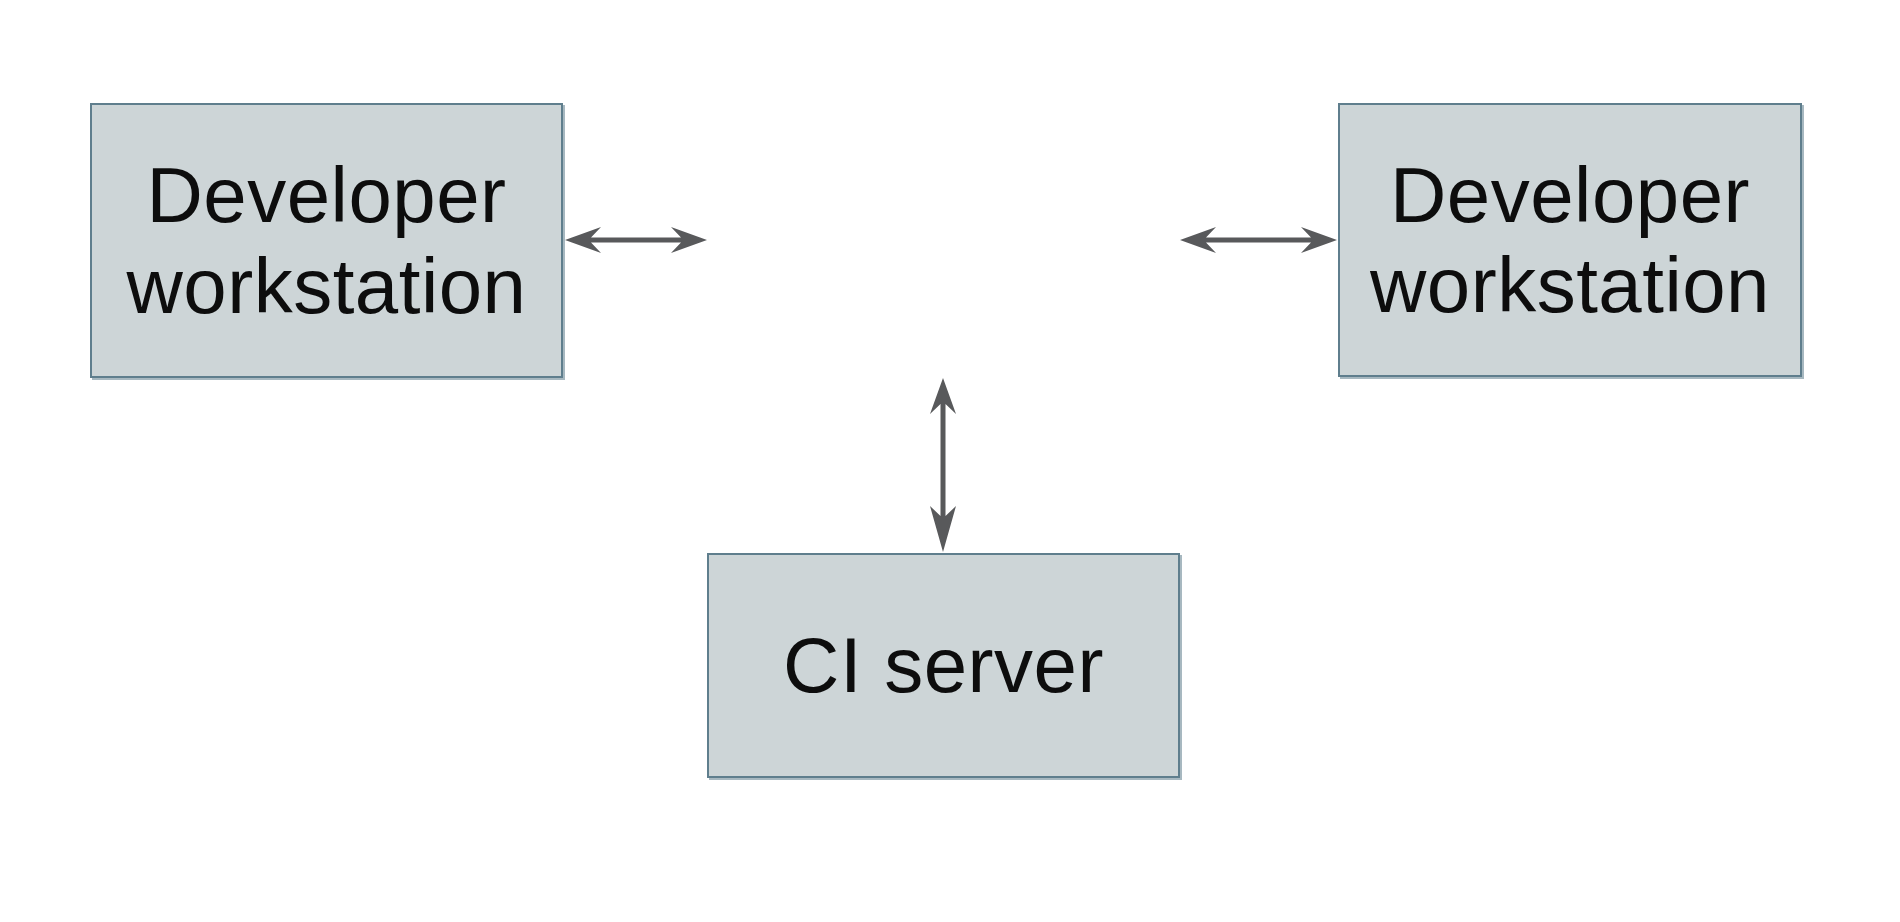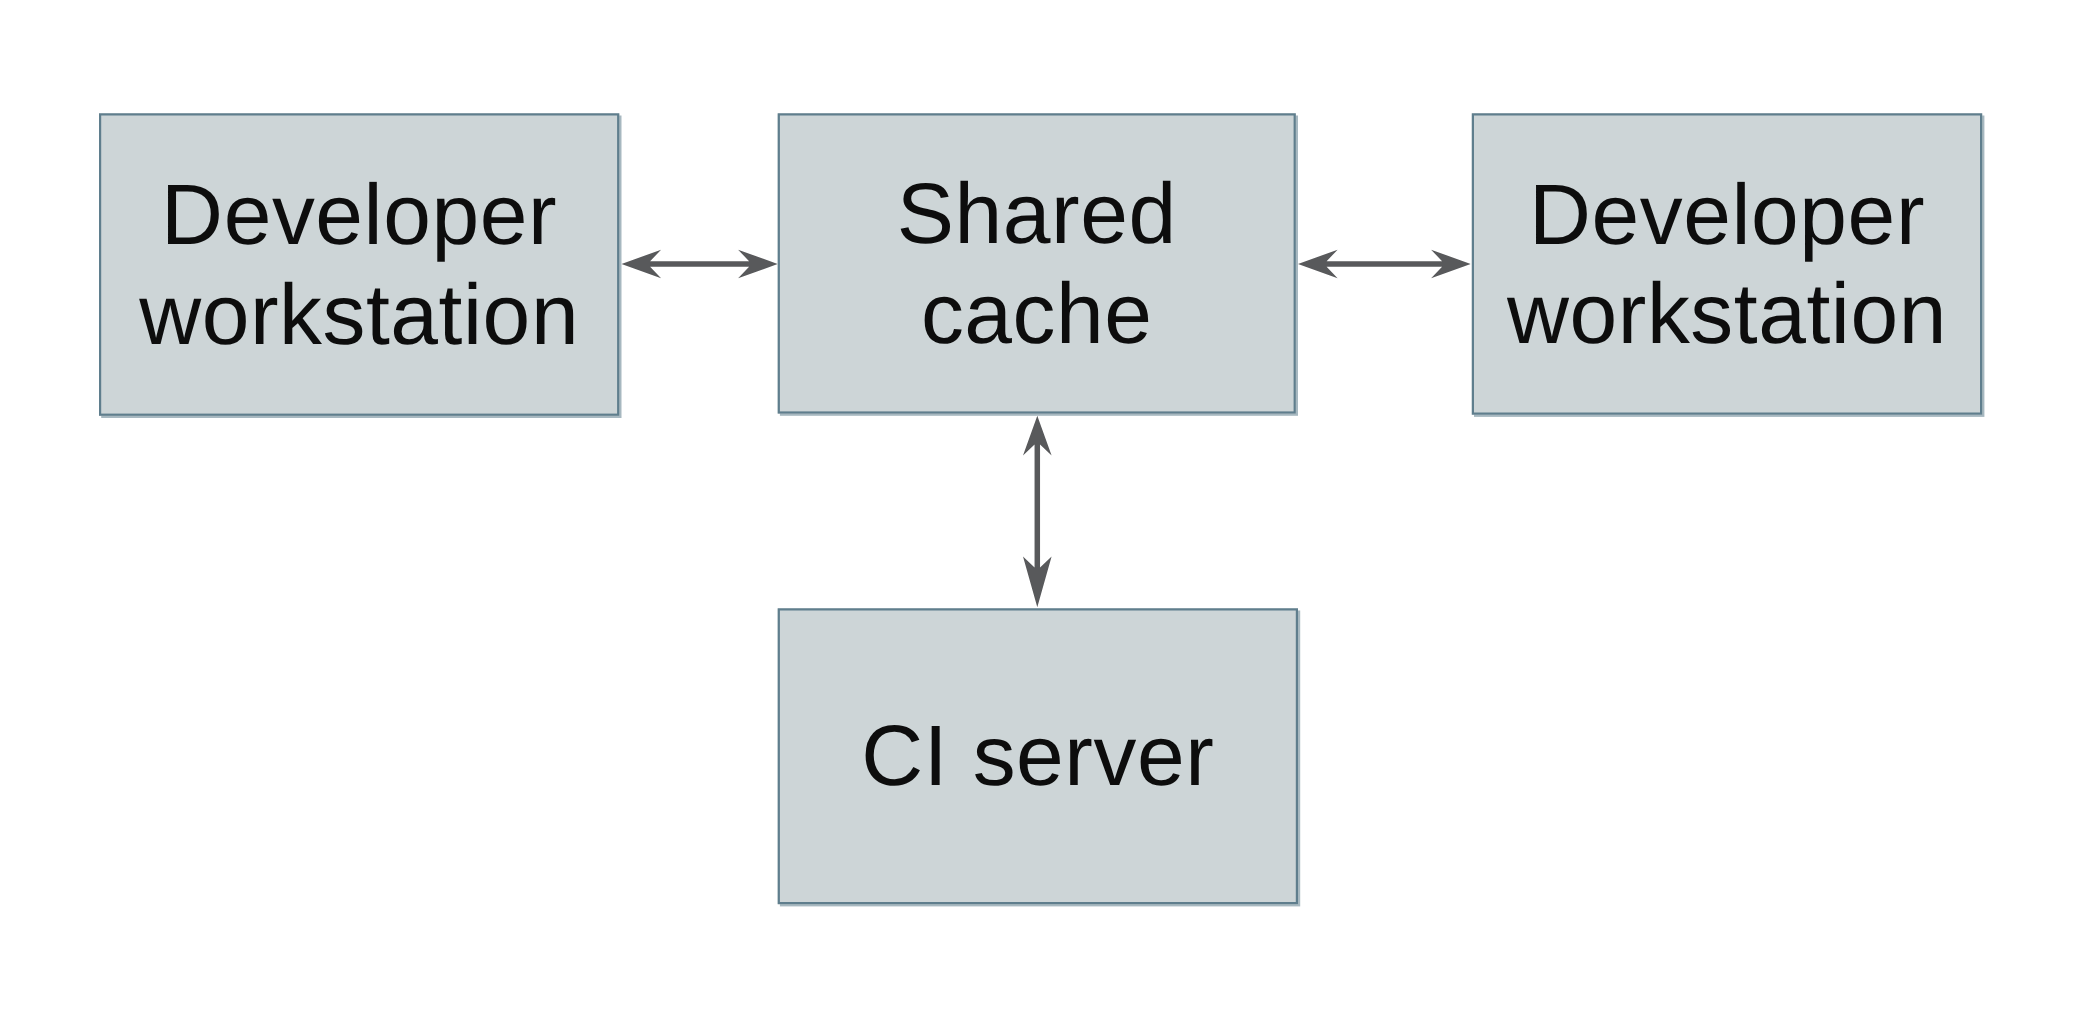--- a/index.html
+++ b/index.html
@@ -30,21 +30,21 @@
     text-align: center;
     padding: 0 22px;
     color: var(--text-color, #0d0d0d);
     font-size: 78px;
     line-height: 1.16;
     letter-spacing: 0.5px;
   }
   #node-dev-left   { left: 90px;   top: 103px; width: 473px; height: 275px; }
   #node-cache      { left: 707px;  top: 103px; width: 471px; height: 273px; }
   #node-dev-right  { left: 1338px; top: 103px; width: 464px; height: 274px; }
-  #node-ci         { left: 707px;  top: 553px; width: 473px; height: 269px; }
+  #node-ci         { left: 707px;  top: 553px; width: 473px; height: 225px; }
 
   .arrow {
     position: absolute;
     display: block;
   }
   .arrow polygon {
     fill: var(--arrow-color, #58595b);
   }
   #arrow-left  { left: 565px;  top: 225px; }
   #arrow-right { left: 1180px; top: 225px; }
@@ -52,23 +52,20 @@
 </style>
 </head>
 <body>
 
 <div class="diagram">
 
   <div class="node" id="node-dev-left">
     <span>Developer workstation</span>
   </div>
 
-  <div class="node" id="node-cache">
-    <span>Shared cache</span>
-  </div>
 
   <div class="node" id="node-dev-right">
     <span>Developer workstation</span>
   </div>
 
   <div class="node" id="node-ci">
     <span>CI server</span>
   </div>
 
   <svg class="arrow" id="arrow-left" width="142" height="30" viewBox="0 0 142 30" aria-hidden="true">

